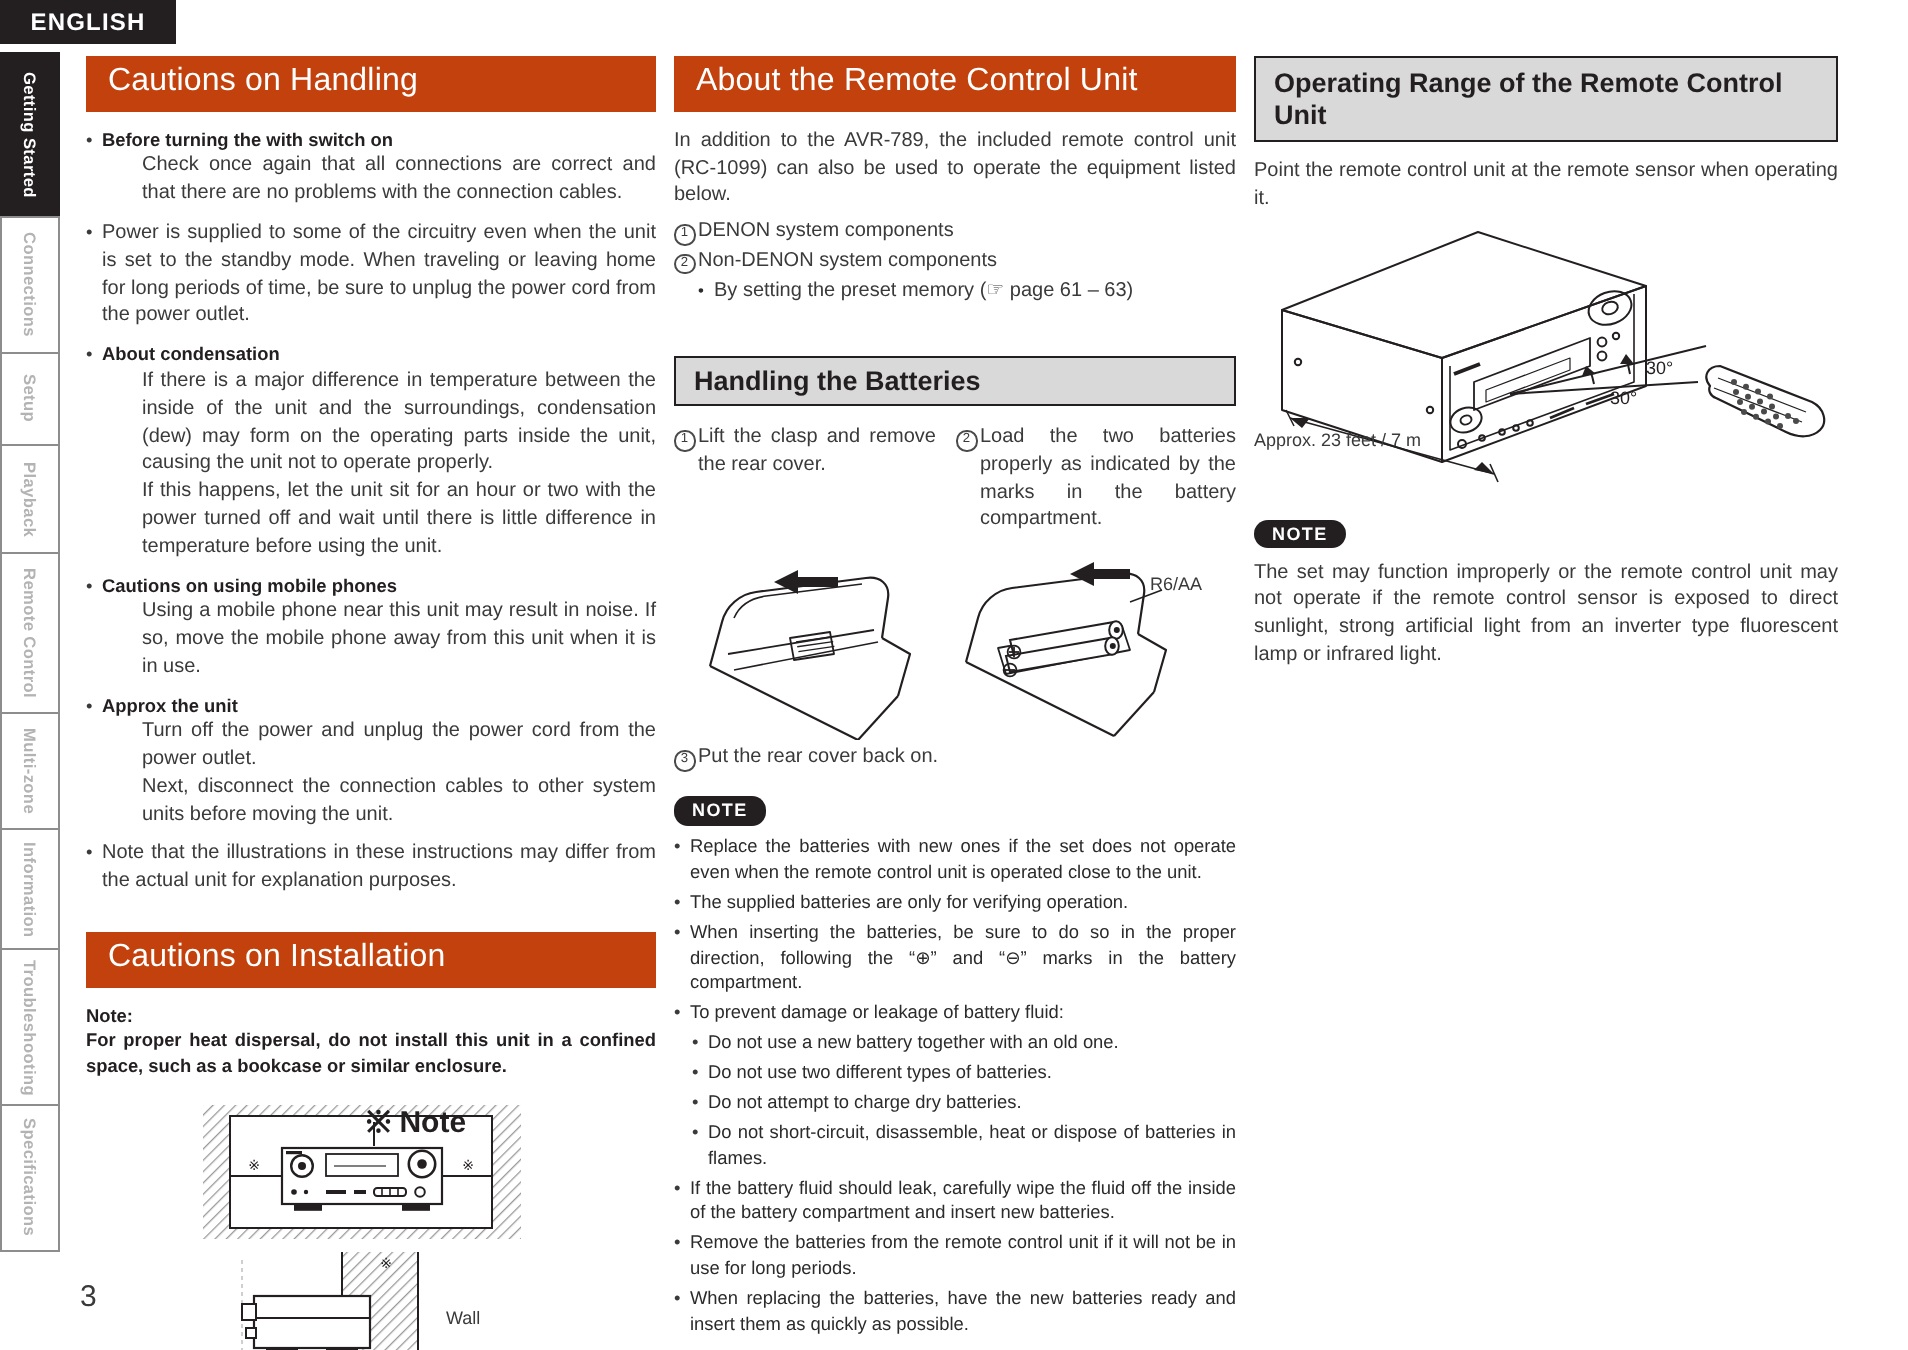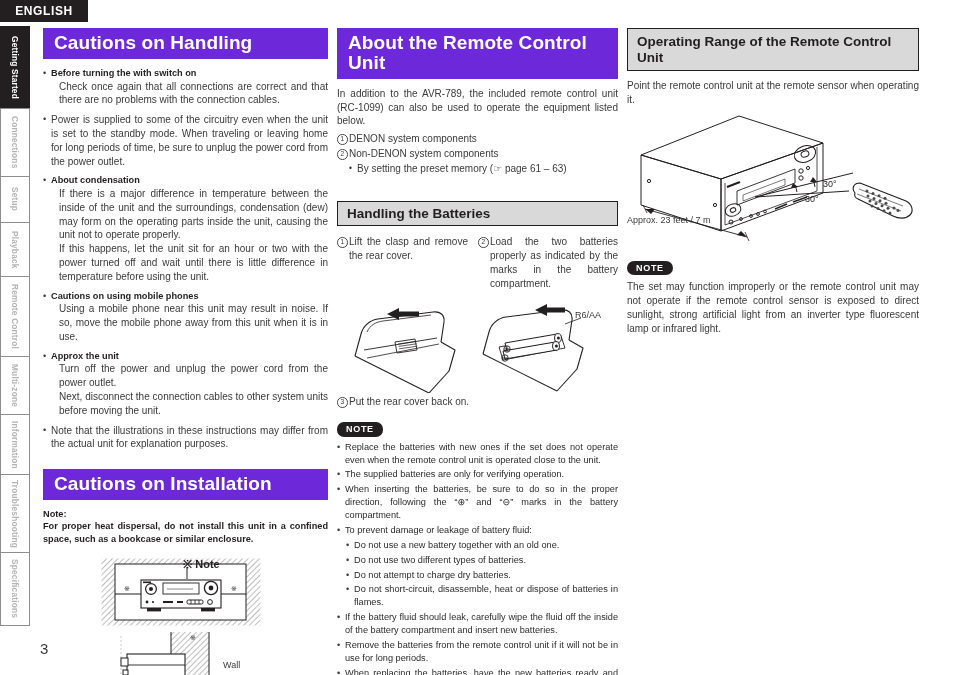--- a/index.html
+++ b/index.html
@@ -69,24 +69,24 @@
   .col {
     position: absolute;
     top: 28px;
   }
   .col-left   { left: 43px;  width: 285px; }
   .col-mid    { left: 337px; width: 281px; }
   .col-right  { left: 627px; width: 292px; }
 
   
   .h-bar {
-    background: #6d28d9;
+    background: #c2410c;
     color: #ffffff;
-    font-size: 19px;
-    font-weight: bold;
+    font-size: 16px;
+    font-weight: normal;
     padding: 5px 0 6px 11px;
     letter-spacing: .1px;
     line-height: 1.05;
   }
 
   .h-box {
     background: #d9d9d9;
     color: #231f20;
     border: 1.6px solid #231f20;
     font-size: 13.5px;
@@ -116,21 +116,21 @@
     margin-top: 6px;
     font-size: 9.2px;
     line-height: 1.4;
   }
   .bullet-dot {
     width: 8px;
     flex: 0 0 8px;
     color: #3a3a3a;
   }
   .bullet-body { flex: 1 1 auto; text-align: justify; }
-  .indent { padding-left: 8px; display: block; }
+  .indent { padding-left: 8px; display: block; margin-left: 12px; }
 
   .num-row {
     display: flex;
     font-size: 9.2px;
     line-height: 1.45;
     margin-top: 1px;
   }
   .num-mark {
     flex: 0 0 12px;
     font-size: 8.4px;
@@ -309,21 +309,21 @@
       <rect x="42" y="23.5" width="8" height="1.6" fill="#231f20"></rect>
 
       <rect x="46" y="50" width="14" height="3.4" fill="#231f20"></rect>
       <rect x="100" y="50" width="14" height="3.4" fill="#231f20"></rect>
 
       <text x="26" y="33" font-family="'DejaVu Sans',sans-serif" font-size="7" fill="#231f20" text-anchor="middle">※</text>
       <text x="133" y="33" font-family="'DejaVu Sans',sans-serif" font-size="7" fill="#231f20" text-anchor="middle">※</text>
 
       <line x1="86" y1="9" x2="86" y2="21" stroke="#231f20" stroke-width="1"></line>
     </svg>
-    <div style="position:absolute; left:82px; top:-2px; font-size:11px; font-weight:bold; color:#231f20;">※ Note</div>
+    <div style="position:absolute; left:82px; top:-2px; font-size:15px; font-weight:bold; color:#231f20;">※ Note</div>
   </div>
 
   <div class="fig" style="margin-top:6px; margin-left:68px">
     <svg width="126" height="62" viewBox="0 0 126 62">
       <rect x="60" y="0" width="38" height="58" fill="url(#hatch)"></rect>
       <rect x="10" y="52" width="88" height="10" fill="url(#hatch)"></rect>
       <line x1="10" y1="4" x2="10" y2="52" stroke="#cfcfcf" stroke-width="1" stroke-dasharray="2 2"></line>
 
       <line x1="60" y1="0" x2="60" y2="52" stroke="#231f20" stroke-width="1"></line>
       <line x1="98" y1="0" x2="98" y2="58" stroke="#231f20" stroke-width="1"></line>

